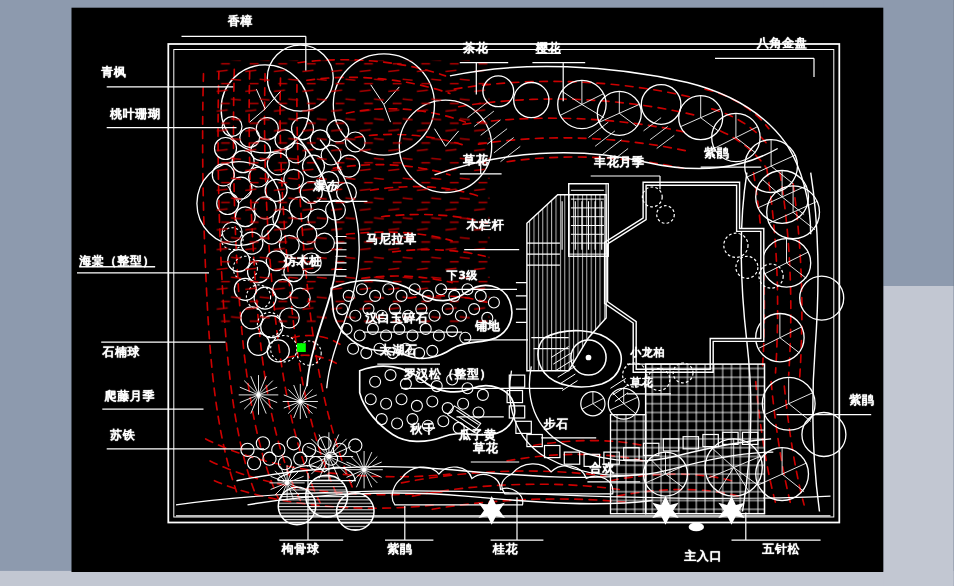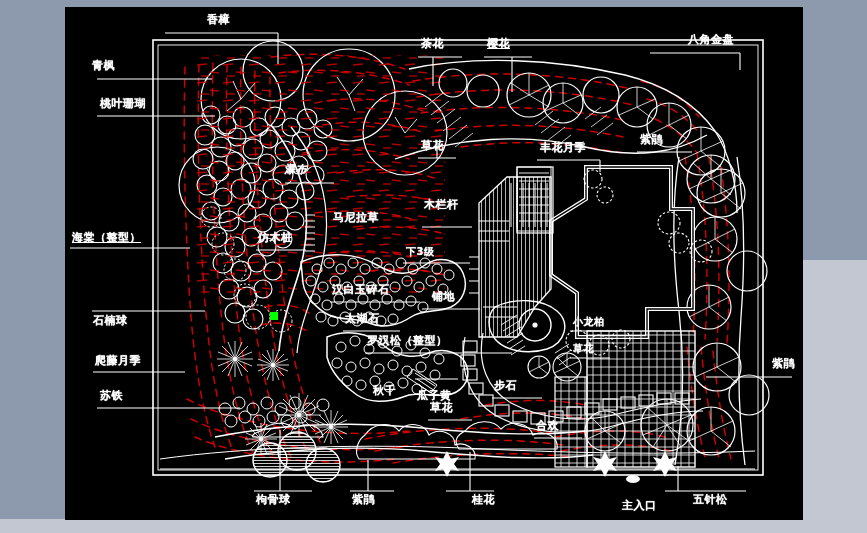--- a/index.html
+++ b/index.html
@@ -665,17 +665,17 @@
     <div class="lbl" style="left:373px; top:361px;margin-top:24px;">秋千</div>
     <div class="lbl" style="left:417px; top:379px;margin-top:11px;">瓜子黄</div>
     <div class="lbl" style="left:494px; top:380px;">步石</div>
     <div class="lbl" style="left:430px; top:402px;">草花</div>
     <div class="lbl" style="left:536px; top:420px;">合欢</div>
     <div class="lbl lblsm" style="left:573px; top:316px;">小龙柏</div>
     <div class="lbl lblsm" style="left:573px; top:343px;">草花</div>
     <div class="lbl" style="left:772px; top:358px;">紫鹃</div>
     <div class="lbl" style="left:256px; top:494px;">枸骨球</div>
     <div class="lbl" style="left:352px; top:494px;">紫鹃</div>
-    <div class="lbl" style="left:448px; top:494px;margin-left:24px;">桂花</div>
+    <div class="lbl" style="left:448px; top:494px;">桂花</div>
     <div class="lbl" style="left:622px; top:500px;">主入口</div>
     <div class="lbl" style="left:693px; top:494px;">五针松</div>
   </div>
 </div>
 
 </body></html>

